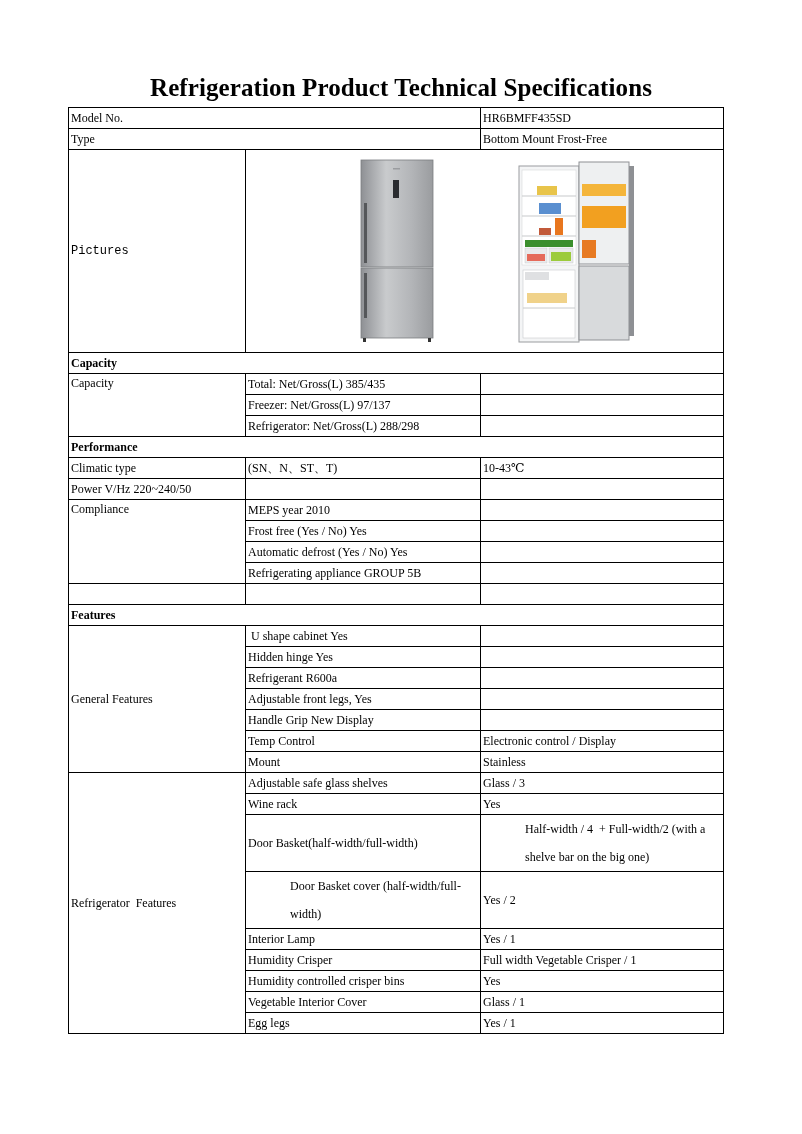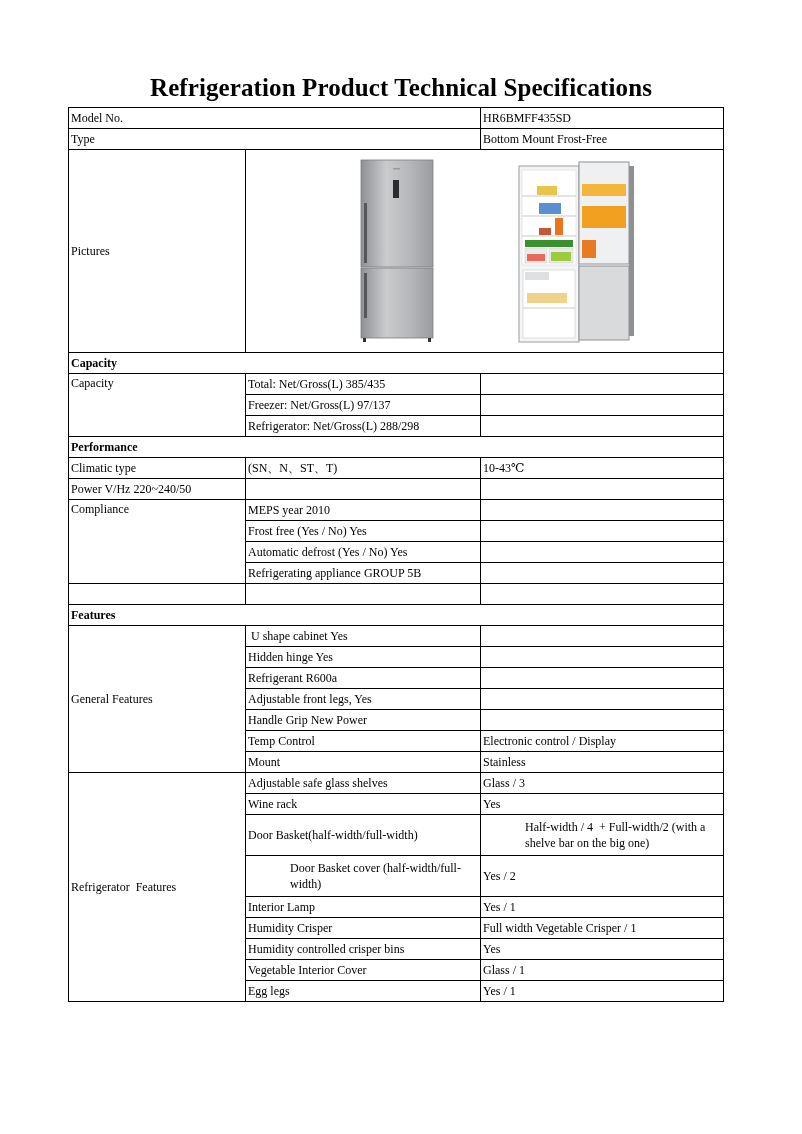--- a/index.html
+++ b/index.html
@@ -4,24 +4,24 @@
   <style>
     html, body { margin: 0; padding: 0; background: #ffffff; }
     body { width: 802px; height: 1134px; position: relative; overflow: hidden;
            font-family: "Liberation Serif", "DejaVu Serif", serif; color: #000; }
     .title { position: absolute; top: 74px; left: 0; width: 802px; text-align: center;
              font-weight: bold; font-size: 25px; letter-spacing: 0.1px; }
     table.spec { position: absolute; top: 107px; left: 68px; width: 655px;
                  border-collapse: collapse; table-layout: fixed; font-size: 12px; }
     table.spec td { border: 1px solid #000; padding: 0 2px; vertical-align: middle;
                     line-height: 17px; height: 20px; overflow: hidden; white-space: nowrap; }
-    table.spec td.wrap { white-space: normal; line-height: 16px; padding-left: 44px; }
+    table.spec td.wrap { white-space: normal; line-height: 28px; padding-left: 44px; }
     table.spec td.top { vertical-align: top; padding-top: 1px; }
     table.spec td.section { font-weight: bold; }
-    .pics-cell { height: 202px !important; }
+    .pics-cell { height: 202px !important; font-family: Liberation Mono, monospace; }
     .pic-wrap { position: relative; height: 202px; }
     .fridge-closed { position: absolute; left: 113px; top: 8px; width: 76px; height: 185px; }
     .fridge-open { position: absolute; left: 271px; top: 8px; width: 122px; height: 186px; }
   </style>
 </head>
 <body>
 
 <div class="title">Refrigeration Product Technical Specifications</div>
 
 <table class="spec">
@@ -160,21 +160,21 @@
     </tr>
     <tr>
       <td>Refrigerant R600a</td>
       <td></td>
     </tr>
     <tr>
       <td>Adjustable front legs, Yes</td>
       <td></td>
     </tr>
     <tr>
-      <td>Handle Grip New Power</td>
+      <td>Handle Grip New Display</td>
       <td></td>
     </tr>
     <tr>
       <td>Temp Control</td>
       <td>Electronic control / Display</td>
     </tr>
     <tr>
       <td>Mount</td>
       <td>Stainless</td>
     </tr>

